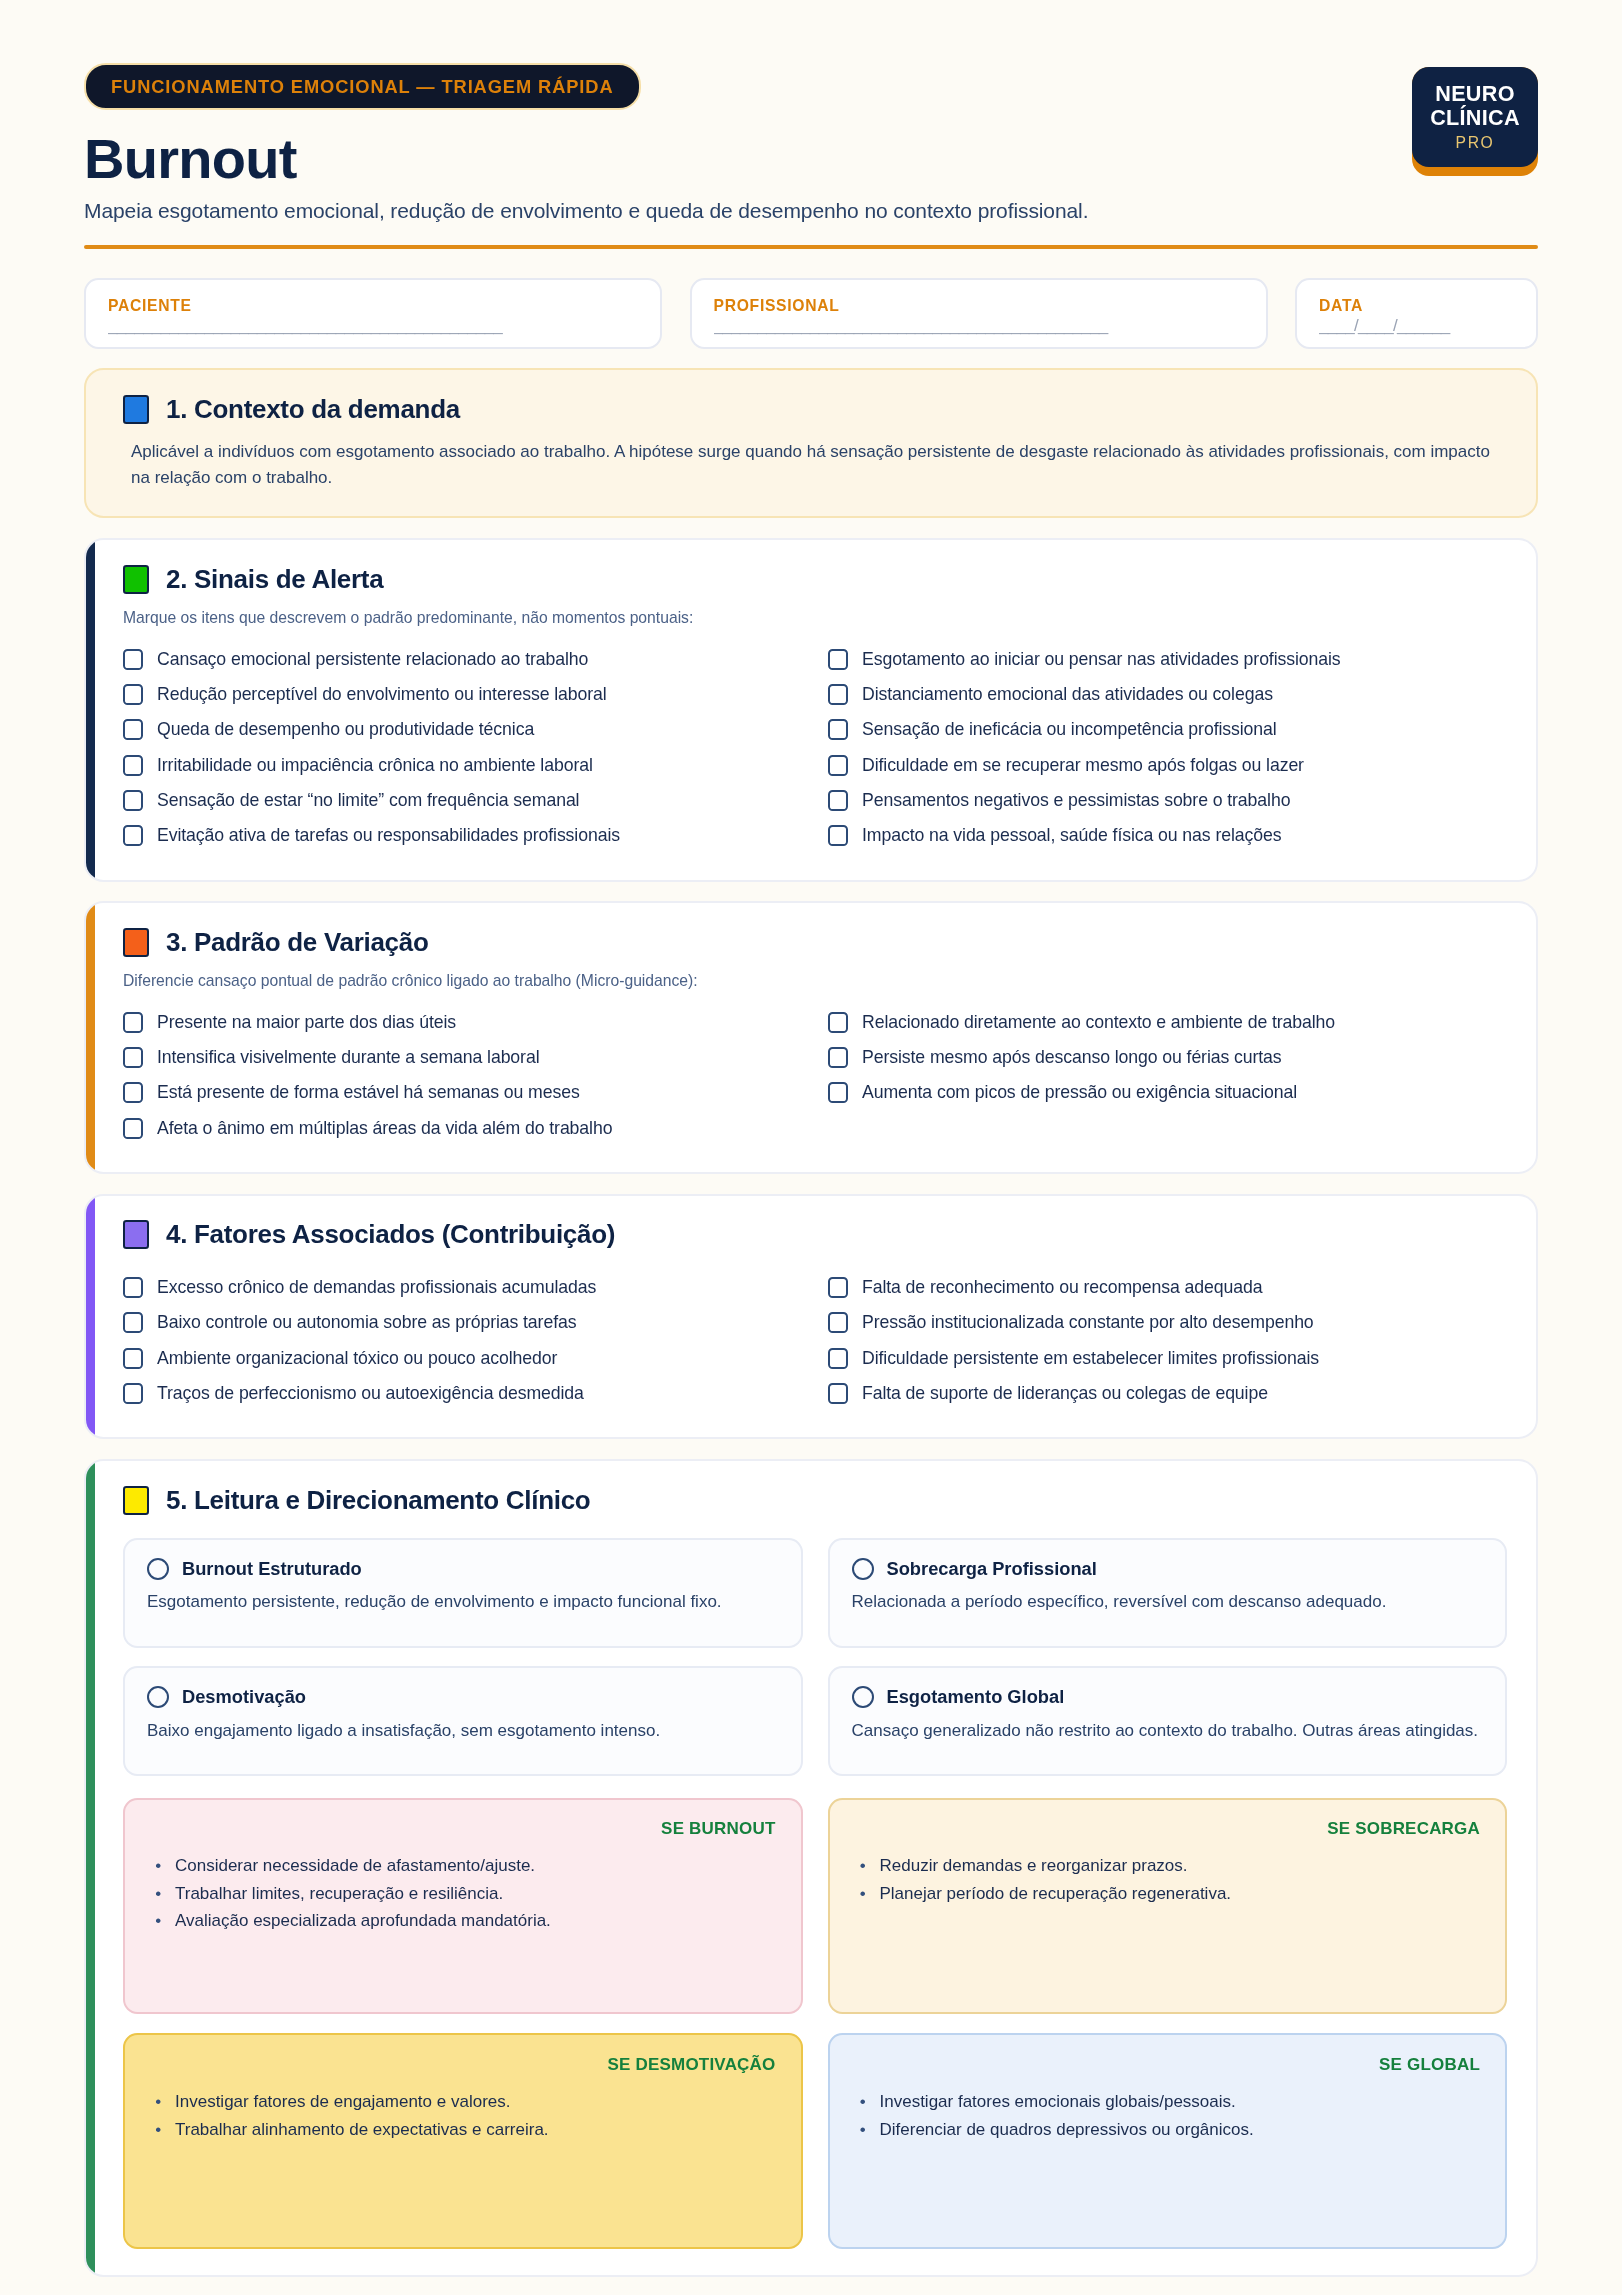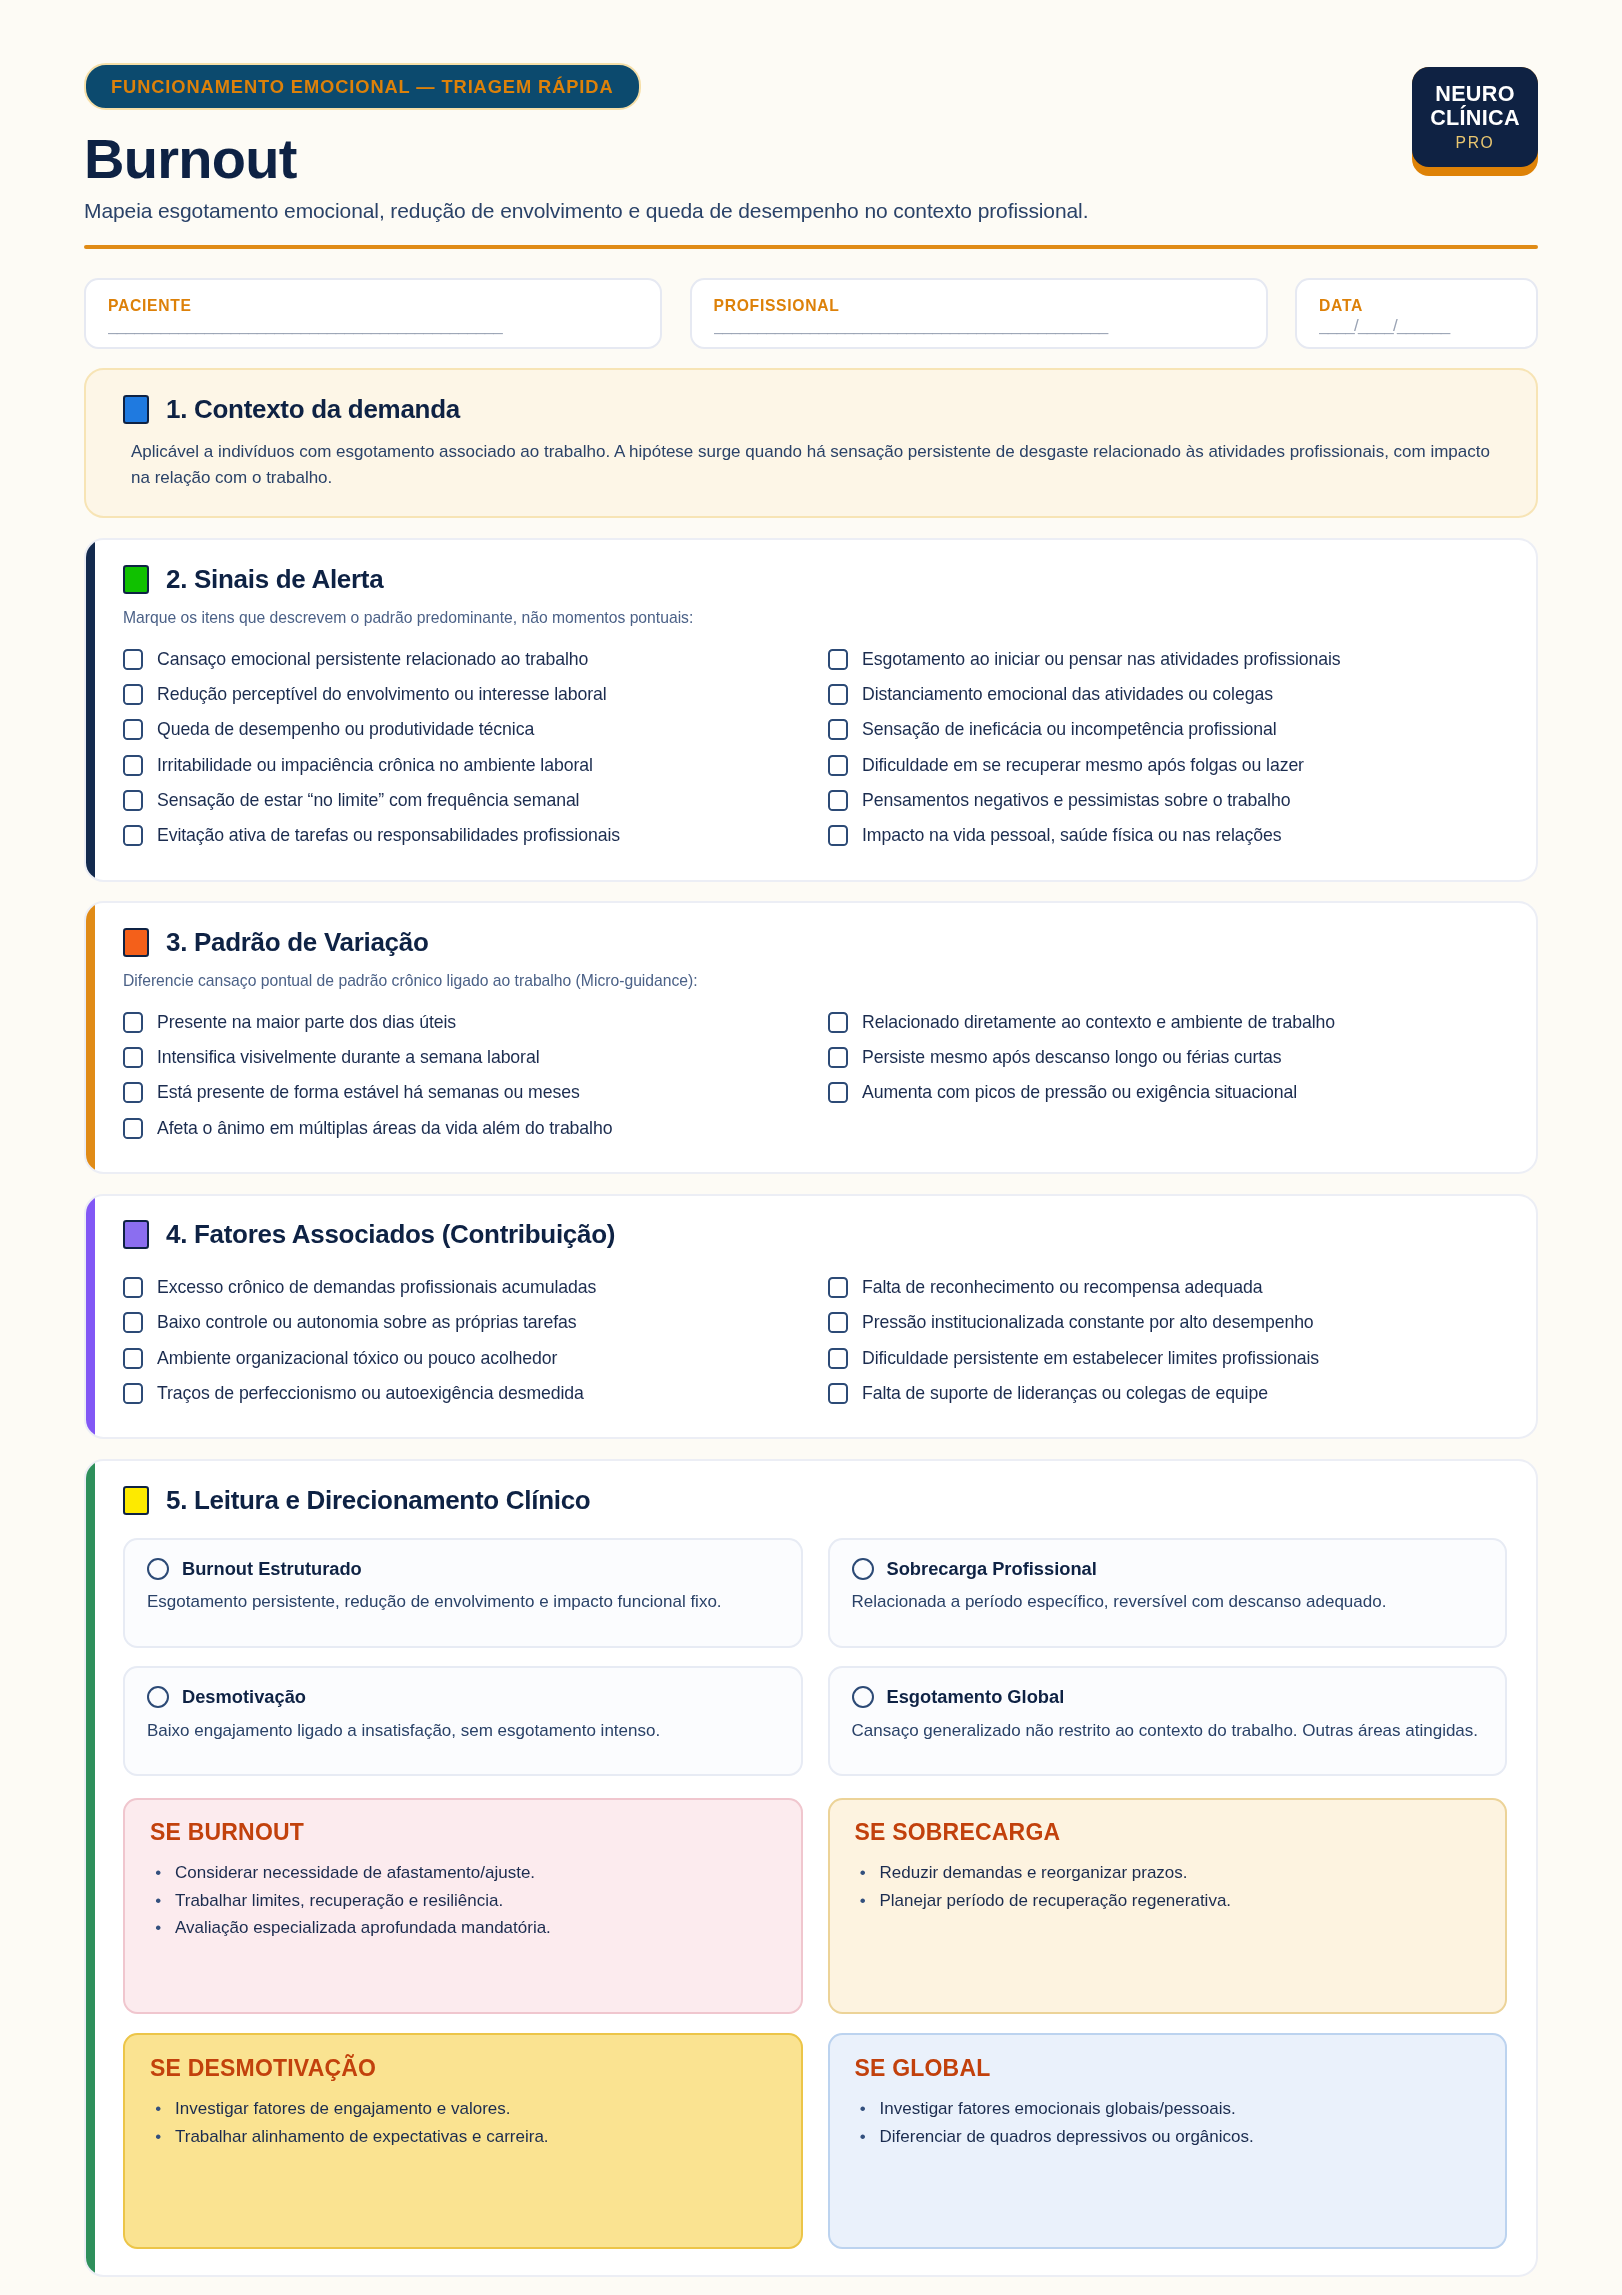--- a/index.html
+++ b/index.html
@@ -23,21 +23,21 @@
   .header {
     display: flex;
     align-items: flex-start;
     justify-content: space-between;
   }
   .header-left { flex: 1; }
 
   .eyebrow {
     display: inline-block;
     border: 2px solid #f6dfa8;
-    background: #0c4a6e;
+    background: #0f172a;
     color: #dd8109;
     font-size: 18.3px;
     font-weight: bold;
     letter-spacing: 0.9px;
     padding: 10.5px 25px;
     border-radius: 22px;
   }
   .doc-title {
     font-size: 56px;
     font-weight: bold;
@@ -256,24 +256,25 @@
     row-gap: 19.6px;
     margin-top: 22px;
   }
   .advice {
     border-radius: 14.4px;
     border: 2px solid;
     padding: 19.6px 25px 22px 25px;
     min-height: 216px;
   }
   .advice-title {
-    font-size: 23px;
-    font-weight: bold;
-    color: #c2410c;
+    font-size: 17px;
+    font-weight: bold;
+    color: #15803d;
     letter-spacing: 0.2px;
+    text-align: right;
   }
   .advice ul { list-style: none; margin-top: 13px; }
   .advice li {
     font-size: 17px;
     color: #1b2c4f;
     padding-left: 25px;
     position: relative;
     line-height: 1.62;
   }
   .advice li::before {

